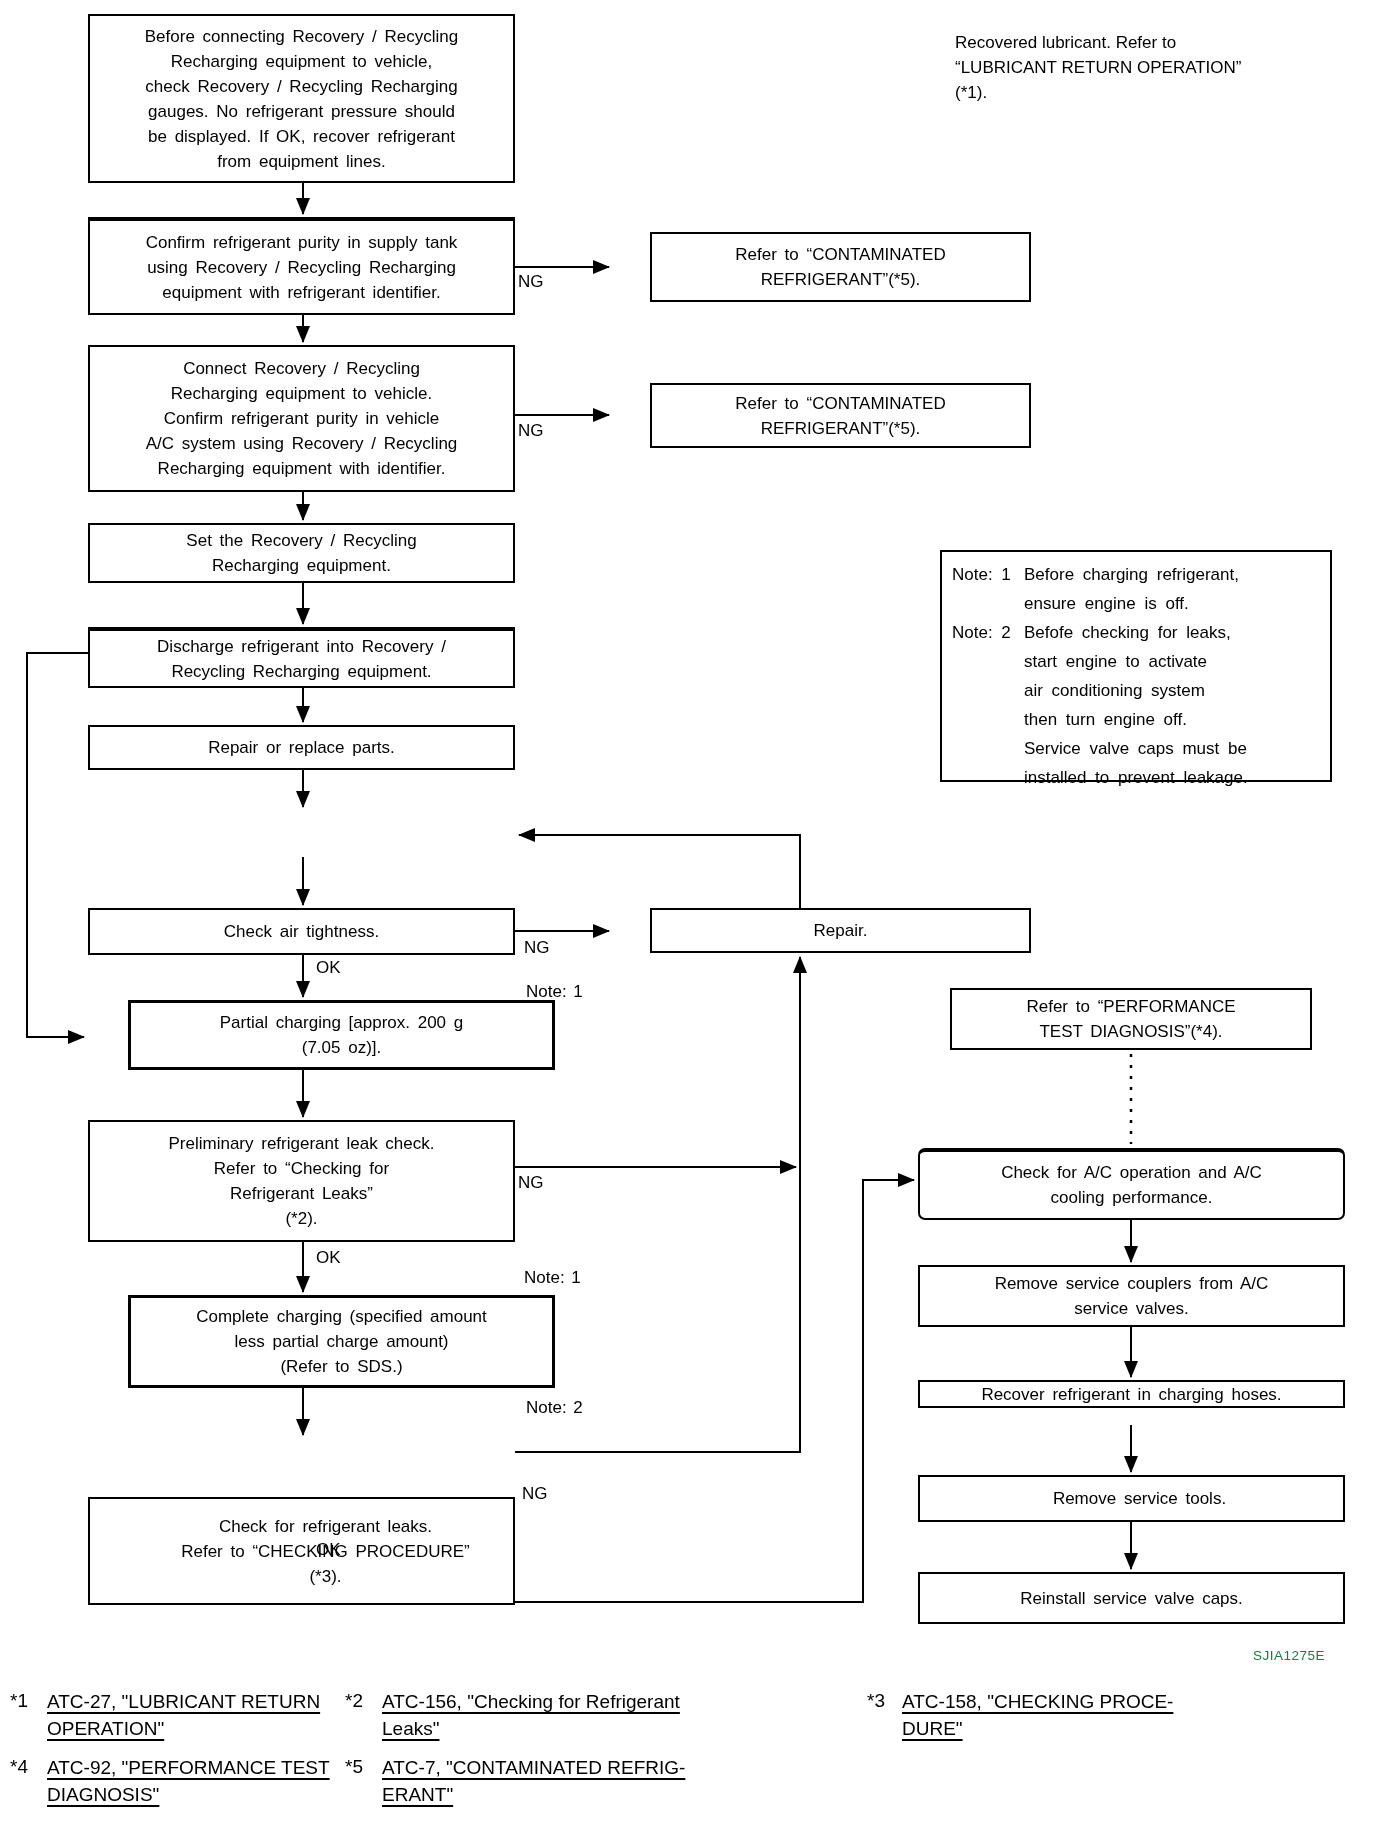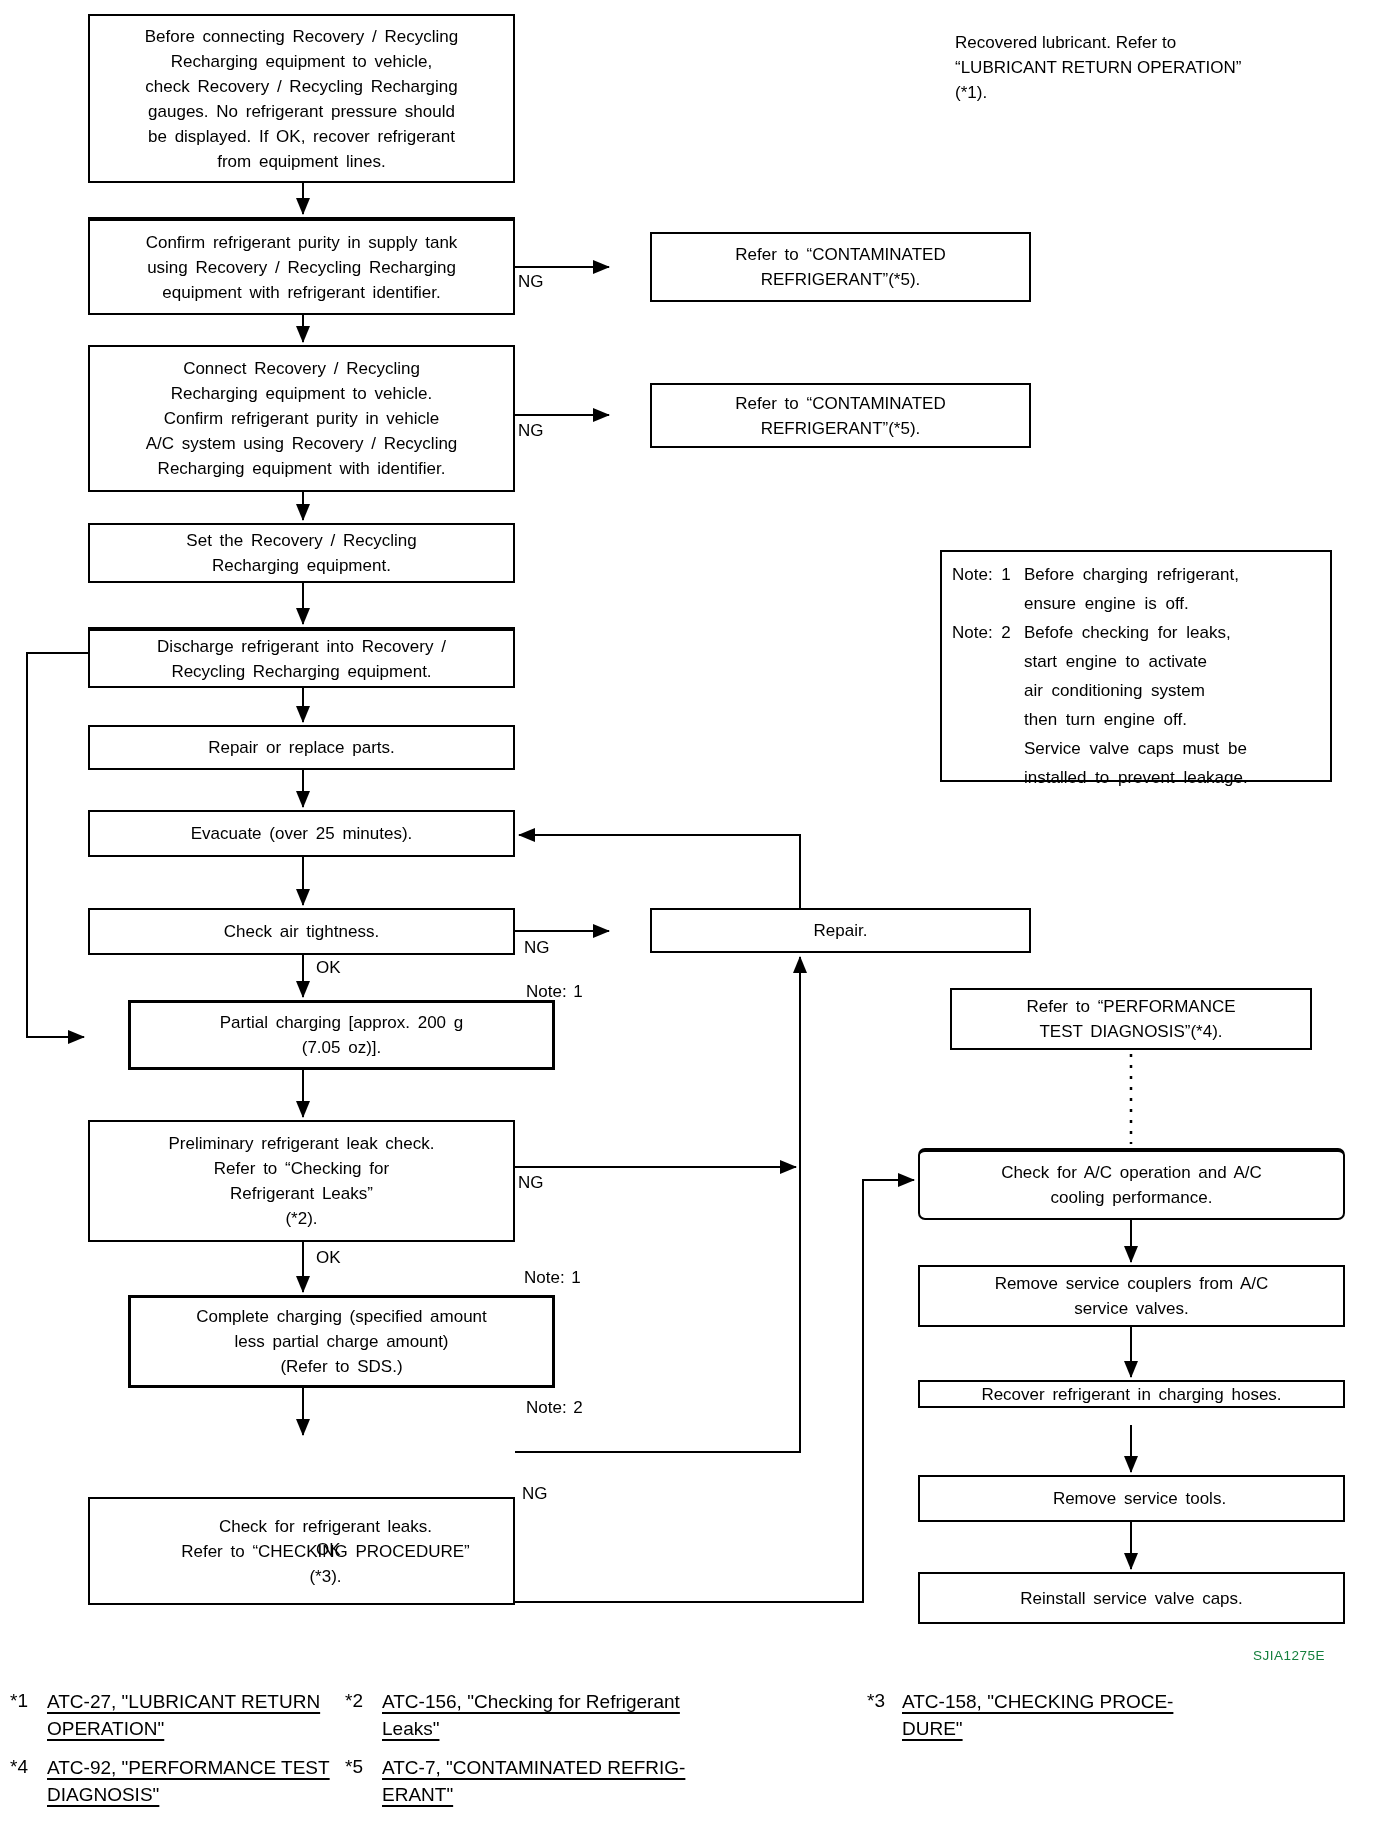--- a/index.html
+++ b/index.html
@@ -105,21 +105,20 @@
   <div class="fbox lcol" style="top:345px;height:147px;">Connect Recovery / Recycling
 Recharging equipment to vehicle.
 Confirm refrigerant purity in vehicle
 A/C system using Recovery / Recycling
 Recharging equipment with identifier.</div>
   <div class="fbox lcol" style="top:523px;height:60px;">Set the Recovery / Recycling
 Recharging equipment.</div>
   <div class="fbox lcol tt" style="top:627px;height:61px;">Discharge refrigerant into Recovery /
 Recycling Recharging equipment.</div>
   <div class="fbox lcol" style="top:725px;height:45px;">Repair or replace parts.</div>
-  <div class="fbox lcol" style="top:810px;height:47px;">Evacuate (over 25 minutes).</div>
   <div class="fbox lcol" style="top:908px;height:47px;">Check air tightness.</div>
   <div class="fbox lcol b3" style="top:1000px;height:70px;">Partial charging [approx. 200 g
 (7.05 oz)].</div>
   <div class="fbox lcol" style="top:1120px;height:122px;">Preliminary refrigerant leak check.
 Refer to “Checking for
 Refrigerant Leaks”
 (*2).</div>
   <div class="fbox lcol b3" style="top:1295px;height:93px;">Complete charging (specified amount
 less partial charge amount)
 (Refer to SDS.)</div>

